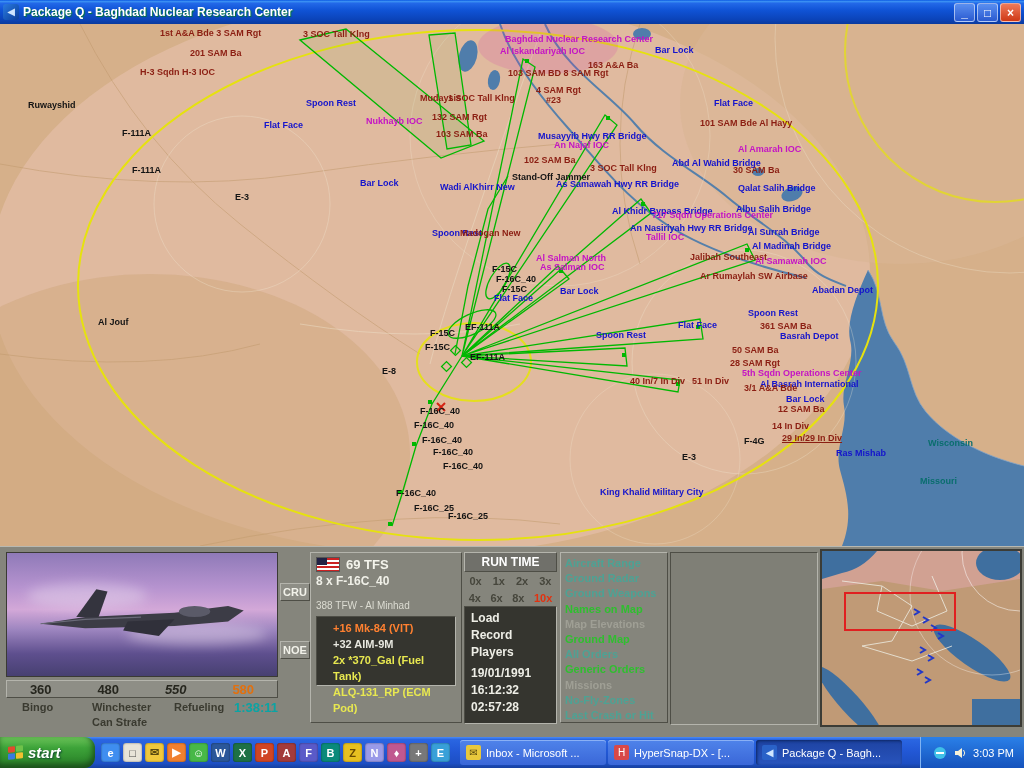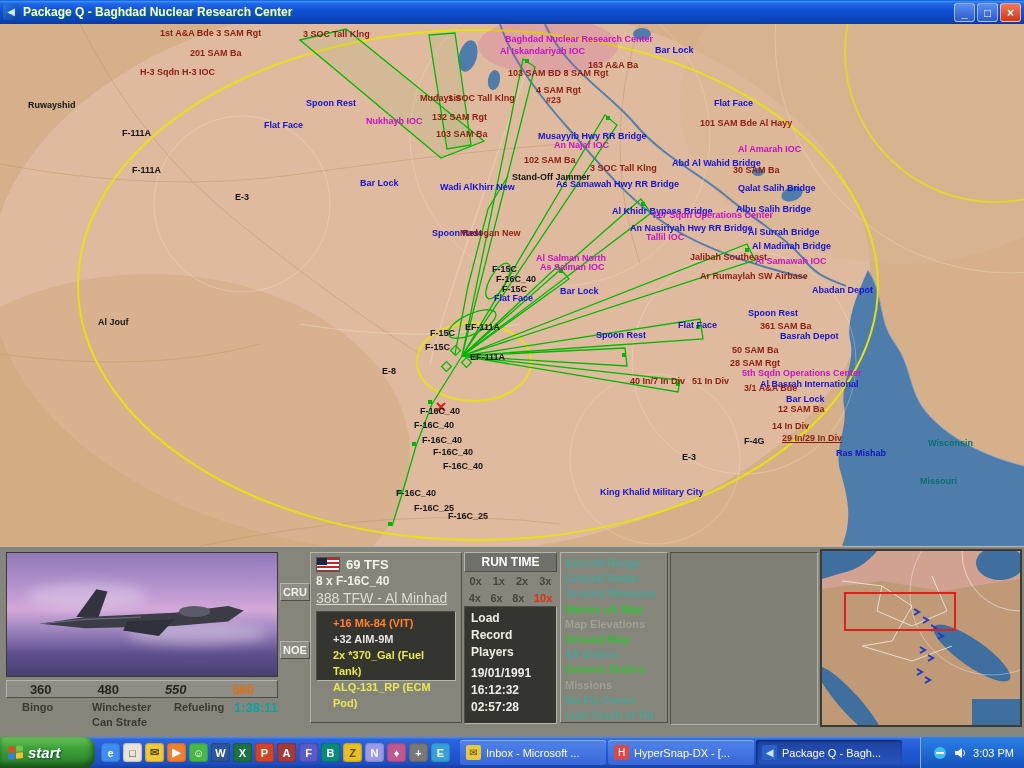--- a/index.html
+++ b/index.html
@@ -33,21 +33,21 @@
   .speedrow span{flex:1;text-align:center;font:bold 13px "Liberation Sans",sans-serif;line-height:18px;}
   .statusarea{position:absolute;left:6px;top:152px;width:272px;height:36px;}
   .statusarea .st{position:absolute;font:bold 11px "Liberation Sans",sans-serif;color:#3a3a30;}
   .timer{position:absolute;left:228px;top:1px;font:bold 13px "Liberation Sans",sans-serif;color:#0aa4a4;}
   .squadron{position:absolute;left:310px;top:5px;width:152px;height:171px;background:#85857c;box-sizing:border-box;padding:4px 5px;}
   .flagline{display:flex;align-items:center;gap:6px;}
   .usflag{width:22px;height:13px;background:repeating-linear-gradient(#c22 0 2px,#fff 2px 4px);position:relative;border:1px solid #555;}
   .usflag:before{content:"";position:absolute;left:0;top:0;width:10px;height:7px;background:#224;}
   .sq-name{color:#f4f4ec;font-weight:bold;font-size:13px;}
   .sq-line{color:#f0f0e8;font-weight:bold;font-size:12px;margin-top:2px;}
-  .sq-sub{color:#dcdcd2;font-size:14px;margin-top:2px;text-decoration:underline;}
+  .sq-sub{color:#dcdcd2;font-size:10px;margin-top:12px;}
   .loadout{margin-top:5px;background:#35352f;height:70px;box-sizing:border-box;padding:3px 16px;font:bold 11px "Liberation Sans",sans-serif;line-height:16px;}
   .runtime{position:absolute;left:464px;top:5px;width:93px;height:171px;box-sizing:border-box;}
   .rt-head{background:#70706a;color:#fff;font:bold 12px "Liberation Sans",sans-serif;text-align:center;line-height:18px;height:18px;}
   .accel{height:17px;display:flex;justify-content:space-around;align-items:center;font:bold 11px "Liberation Sans",sans-serif;color:#46463c;}
   .accel .active{color:#e23210;}
   .rt-dark{background:#35352f;height:118px;box-sizing:border-box;padding:3px 6px;color:#eeeee6;font:bold 12px "Liberation Sans",sans-serif;}
   .rt-dark div{line-height:17px;}
   .rt-times{margin-top:4px;}
   .mapopts{position:absolute;left:560px;top:5px;width:108px;height:171px;background:#85857c;box-sizing:border-box;padding:3px 0 0 4px;}
   .mapopts div{font:bold 11px "Liberation Sans",sans-serif;line-height:15.2px;white-space:nowrap;}

